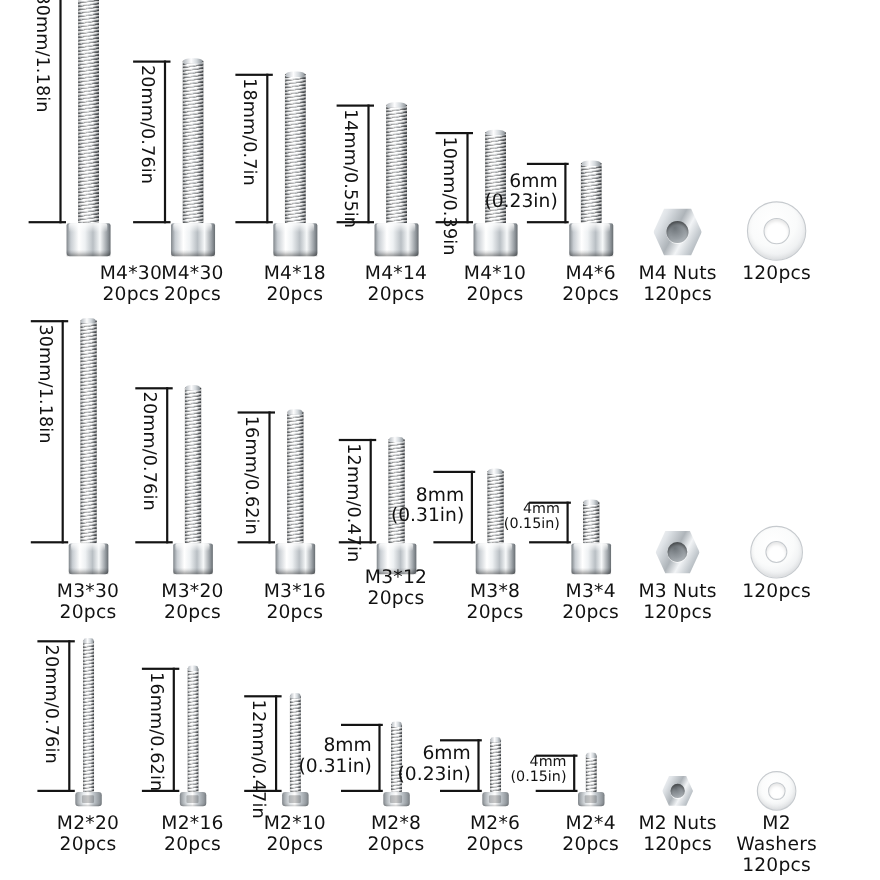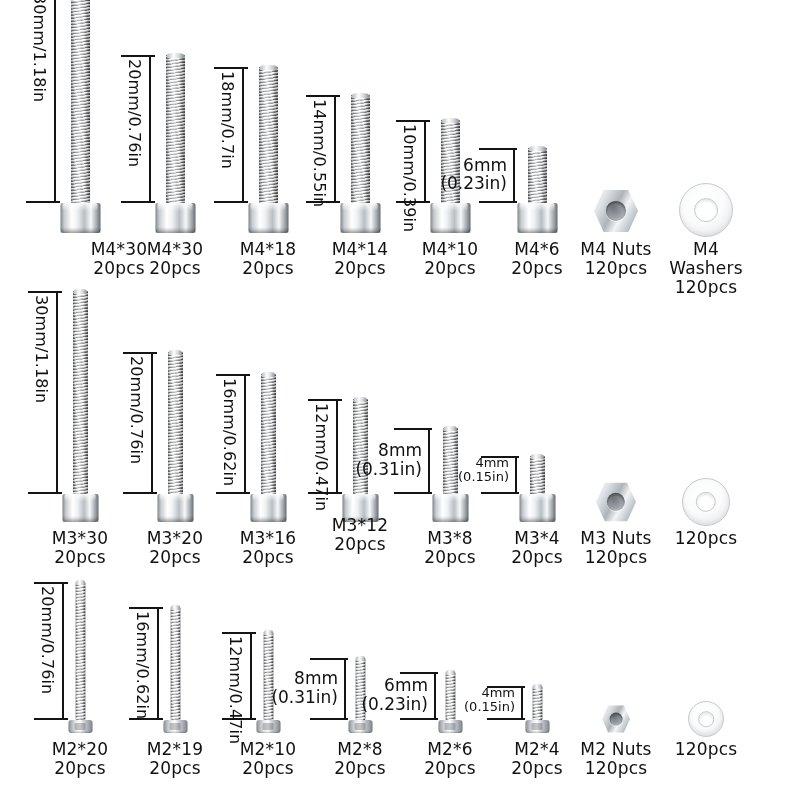--- a/index.html
+++ b/index.html
@@ -214,21 +214,21 @@
           <div class="nut-body">
             <div class="nut-hole"></div>
           </div>
         </div>
         <div class="caption" style="top: 240px;"><span>M4 Nuts</span><span class="l2">120pcs</span></div>
       </div>
       <div class="cell" style="left: 646px; width: 120px; top: 0px; height: 800px;">
         <div class="washer" style="width: 52px; height: 52px; top: 183px;">
           <div class="washer-hole" style="width: 21.84px; height: 21.84px;"></div>
         </div>
-        <div class="caption wrap" style="top: 240px;"><span>M4 Washers</span><span class="l2">120pcs</span></div>
+        <div class="caption wrap" style="top: 240px;"><span class="l2">120pcs</span></div>
       </div>
     </div>
     <div class="row" style="top: 0px;">
       <div class="cell" style="left: 20px; width: 120px; top: 0px; height: 800px;">
         <div class="screw" style="top: 291px; width: 1px; height: 231px;">
           <div class="shank" style="width: 15px; height: 203px; top: 0px;"></div>
           <div class="tip" style="width: 13.5px; height: 5px; top: -2px;"></div>
           <div class="head" style="width: 36px; height: 28px; top: 203px;"></div>
         </div>
         <div class="dim" style="left: 0px; top: 291px; width: 120px; height: 203px;">
@@ -350,21 +350,21 @@
           <div class="shank" style="width: 10px; height: 113px; top: 0px;"></div>
           <div class="tip" style="width: 9px; height: 5px; top: -2px;"></div>
           <div class="head-m2" style="width: 24px; height: 13px; top: 113px;"></div>
         </div>
         <div class="dim" style="left: 0px; top: 607px; width: 120px; height: 113px;">
           <div class="dim-vline" style="left: 42px; top: 0px; height: 113px;"></div>
           <div class="dim-tick" style="left: 14px; top: 0px; width: 34px;"></div>
           <div class="dim-tick" style="left: 14px; top: 111.4px; width: 34px;"></div>
           <div class="dim-text-v" style="left: 18px; top: 4px; height: 103px;">16mm/0.62in</div>
         </div>
-        <div class="caption" style="top: 740px;"><span>M2*19</span><span class="l2">20pcs</span></div>
+        <div class="caption" style="top: 740px;"><span>M2*16</span><span class="l2">20pcs</span></div>
       </div>
       <div class="cell" style="left: 208px; width: 120px; top: 0px; height: 800px;">
         <div class="screw" style="top: 632px; width: 1px; height: 101px;">
           <div class="shank" style="width: 10px; height: 88px; top: 0px;"></div>
           <div class="tip" style="width: 9px; height: 5px; top: -2px;"></div>
           <div class="head-m2" style="width: 24px; height: 13px; top: 88px;"></div>
         </div>
         <div class="dim" style="left: 0px; top: 632px; width: 120px; height: 88px;">
           <div class="dim-vline" style="left: 42px; top: 0px; height: 88px;"></div>
           <div class="dim-tick" style="left: 14px; top: 0px; width: 34px;"></div>
@@ -429,16 +429,16 @@
           <div class="nut-body">
             <div class="nut-hole"></div>
           </div>
         </div>
         <div class="caption" style="top: 740px;"><span>M2 Nuts</span><span class="l2">120pcs</span></div>
       </div>
       <div class="cell" style="left: 646px; width: 120px; top: 0px; height: 800px;">
         <div class="washer" style="width: 34px; height: 34px; top: 701px;">
           <div class="washer-hole" style="width: 13.6px; height: 13.6px;"></div>
         </div>
-        <div class="caption wrap" style="top: 740px;"><span class="l2">120pcs</span></div>
+        <div class="caption wrap" style="top: 740px;"><span>M2 Washers</span><span class="l2">120pcs</span></div>
       </div>
     </div>
   </div>
 
 </body></html>

